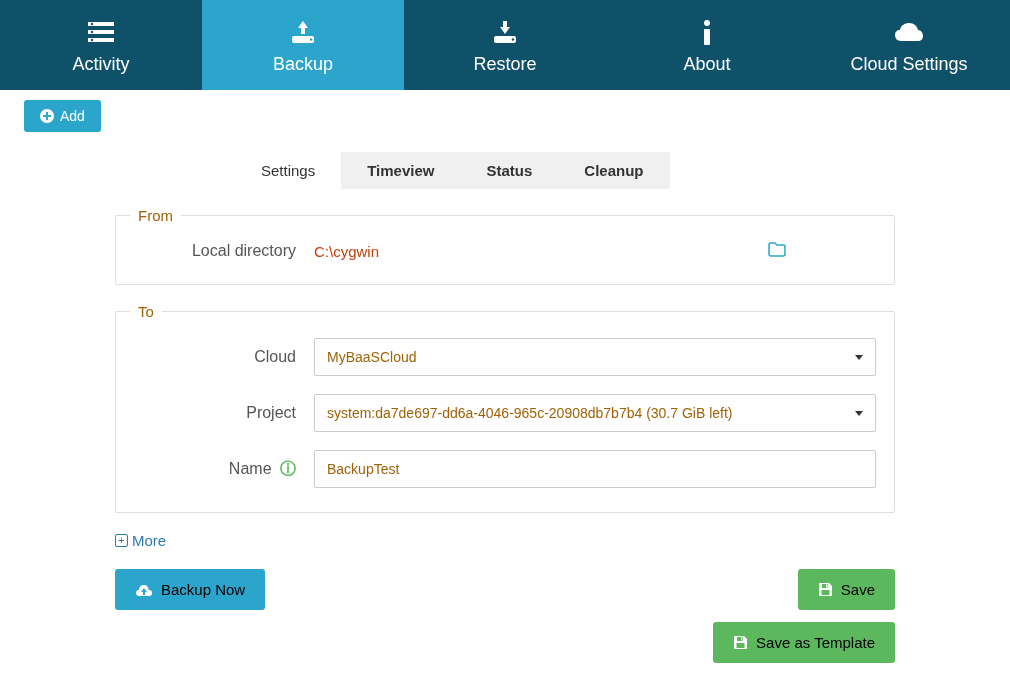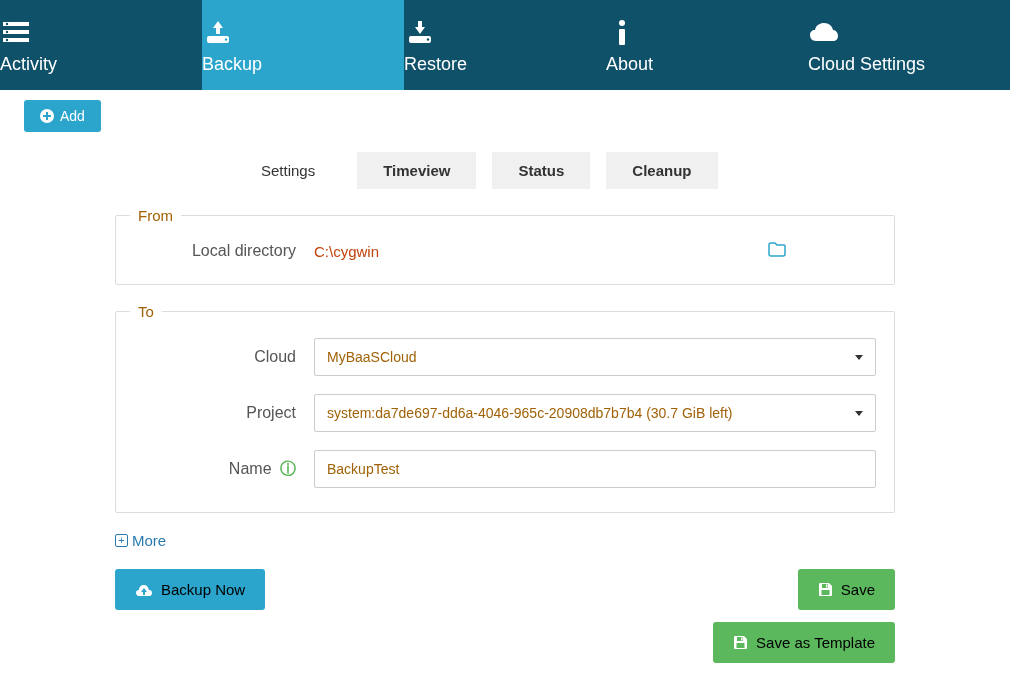--- a/index.html
+++ b/index.html
@@ -1,35 +1,35 @@
 <!DOCTYPE html>
 <html><head>
 <meta charset="utf-8">
 <style>
 * { box-sizing: border-box; margin: 0; padding: 0; }
 body { font-family: -apple-system, "Helvetica Neue", Arial, sans-serif; background: #fff; color: #333; font-size: 14px; }
 
 
 .nav { display: flex; background: #10516a; height: 90px; }
-.nav-item { flex: 1; display: flex; flex-direction: column; justify-content: center; color: #fff; cursor: pointer; gap: 6px; }
+.nav-item { flex: 1; display: flex; flex-direction: column; align-items: center; justify-content: center; color: #fff; cursor: pointer; gap: 6px; }
 .nav-item.active { background: #2ba5cc; }
 .nav-item .nav-label { font-size: 18px; }
 .nav-icon { width: 32px; height: 32px; display: flex; align-items: center; justify-content: center; }
 .nav-icon svg { fill: #fff; }
 
 
 .add-row { padding: 10px 24px 0 24px; }
 .btn-add { background: #2ba5cc; color: #fff; border: none; padding: 8px 16px; border-radius: 3px; font-size: 14px; cursor: pointer; display: inline-flex; align-items: center; gap: 6px; }
 .btn-add .plus-circle { width: 14px; height: 14px; }
 
 
 .main { width: 780px; margin: 20px auto 0 auto; }
 
 
-.subtabs { display: flex; gap: 16px; margin-bottom: 18px; justify-content: flex-start; margin-left: 120px; }
+.subtabs { display: flex; gap: 0; margin-bottom: 18px; justify-content: flex-start; margin-left: 120px; }
 .subtab { padding: 10px 26px; color: #333; cursor: pointer; background: #f0f0f0; font-size: 15px; font-weight: bold; }
 .subtab.active { background: transparent; font-weight: 500; }
 
 
 fieldset { border: 1px solid #ddd; border-radius: 2px; margin-bottom: 18px; padding: 18px 18px 24px 18px; position: relative; }
 legend { padding: 0 8px; color: #a16207; font-size: 15px; margin-left: -4px; }
 
 .form-row { display: flex; align-items: center; margin-bottom: 18px; }
 .form-row:last-child { margin-bottom: 0; }
 .form-label { width: 180px; text-align: right; padding-right: 18px; color: #555; font-size: 16px; }

